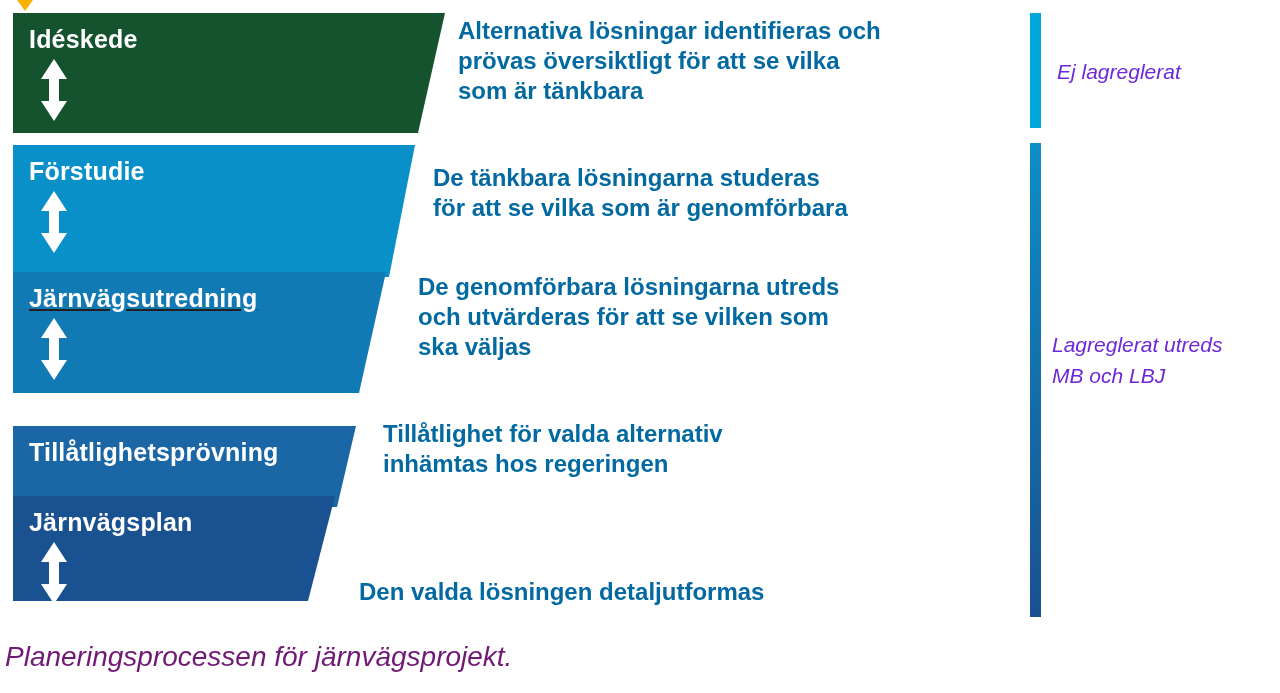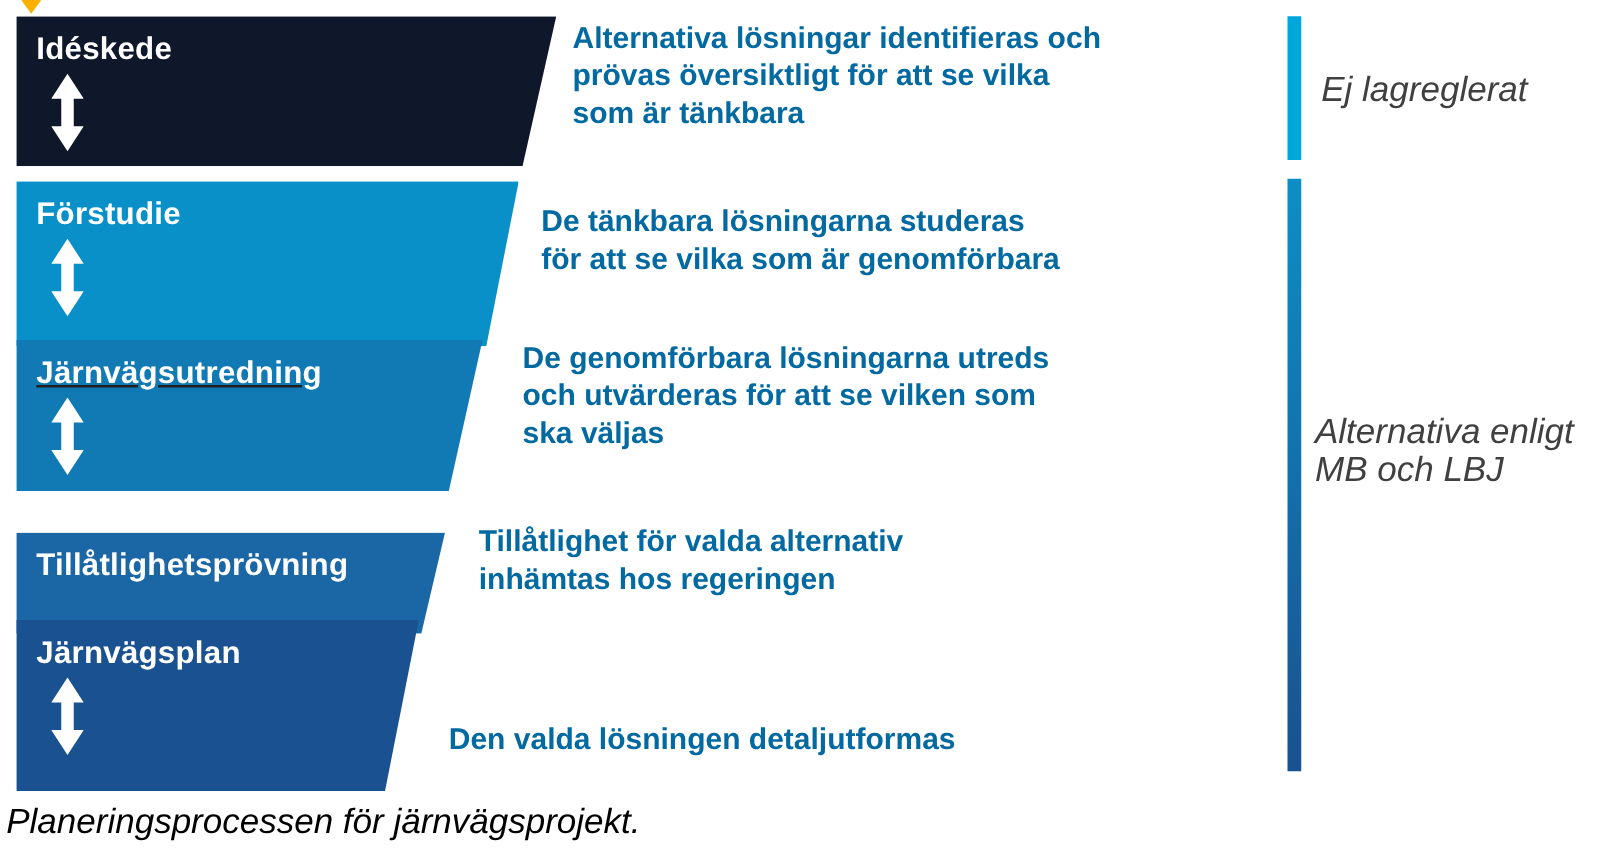--- a/index.html
+++ b/index.html
@@ -29,29 +29,29 @@
     left: 13px;
   }
   .stage .stage-label {
     display: block;
     padding: 12px 0 0 16px;
     font-size: 25px;
     font-weight: bold;
     color: #ffffff;
     letter-spacing: 0.2px;
   }
-  .stage1 { top: 13px;  width: 432px; height: 120px; background: #0f172a;
+  .stage1 { top: 13px;  width: 432px; height: 120px; background: #14532d;
             clip-path: polygon(0 0, 100% 0, calc(100% - 27px) 100%, 0 100%); }
   .stage2 { top: 145px; width: 402px; height: 132px; background: #0990C8;
             clip-path: polygon(0 0, 100% 0, calc(100% - 26px) 100%, 0 100%); }
   .stage3 { top: 272px; width: 373px; height: 121px; background: #1179B4;
             clip-path: polygon(0 0, 100% 0, calc(100% - 27px) 100%, 0 100%); text-decoration: underline; }
   .stage4 { top: 426px; width: 343px; height: 81px;  background: #1B66A5;
             clip-path: polygon(0 0, 100% 0, calc(100% - 19px) 100%, 0 100%); }
-  .stage5 { top: 496px; width: 322px; height: 137px; background: #1A5191;
+  .stage5 { top: 496px; width: 322px; height: 105px; background: #1A5191;
             clip-path: polygon(0 0, 100% 0, calc(100% - 27px) 100%, 0 100%); }
 
   .dbl-arrow {
     position: absolute;
     left: 28px; top: 46px;
     width: 26px; height: 62px;
   }
 
   
   .desc {
@@ -73,36 +73,36 @@
     position: absolute;
     left: 1030px;
     width: 11px;
   }
   .bar-not-regulated { top: 13px;  height: 115px; background: #00A7DB; }
   .bar-regulated     { top: 143px; height: 474px;
                        background: linear-gradient(to bottom, #0D8EC6 0%, #19518F 100%); }
 
   .legend-label {
     position: absolute;
-    font-size: 28px;
+    font-size: 21px;
     font-style: italic;
     line-height: 31px;
     white-space: pre-line;
-    color: #404040;
+    color: #6d28d9;
   }
   .legend-not-regulated { left: 1057px; top: 56px; }
   .legend-regulated     { left: 1052px; top: 329px; }
 
   
   .caption {
     position: absolute;
     left: 5px; top: 641px;
     font-size: 28px;
     font-style: italic;
-    color: #000000;
+    color: #701a75;
   }
 </style>
 </head>
 <body>
 
 <div class="canvas">
 
   <div class="yellow-arrow"></div>
 
   <div class="stage stage1">
@@ -154,18 +154,18 @@
   <div class="desc desc2">De tänkbara lösningarna studeras
 för att se vilka som är genomförbara</div>
   <div class="desc desc4">Tillåtlighet för valda alternativ
 inhämtas hos regeringen</div>
   <div class="desc desc5">Den valda lösningen detaljutformas</div>
 
   <div class="bar bar-not-regulated"></div>
   <div class="bar bar-regulated"></div>
 
   <div class="legend-label legend-not-regulated">Ej lagreglerat</div>
-  <div class="legend-label legend-regulated">Alternativa enligt
+  <div class="legend-label legend-regulated">Lagreglerat utreds
 MB och LBJ</div>
 
   <div class="caption">Planeringsprocessen för järnvägsprojekt.</div>
 
 </div>
 
 </body></html>

